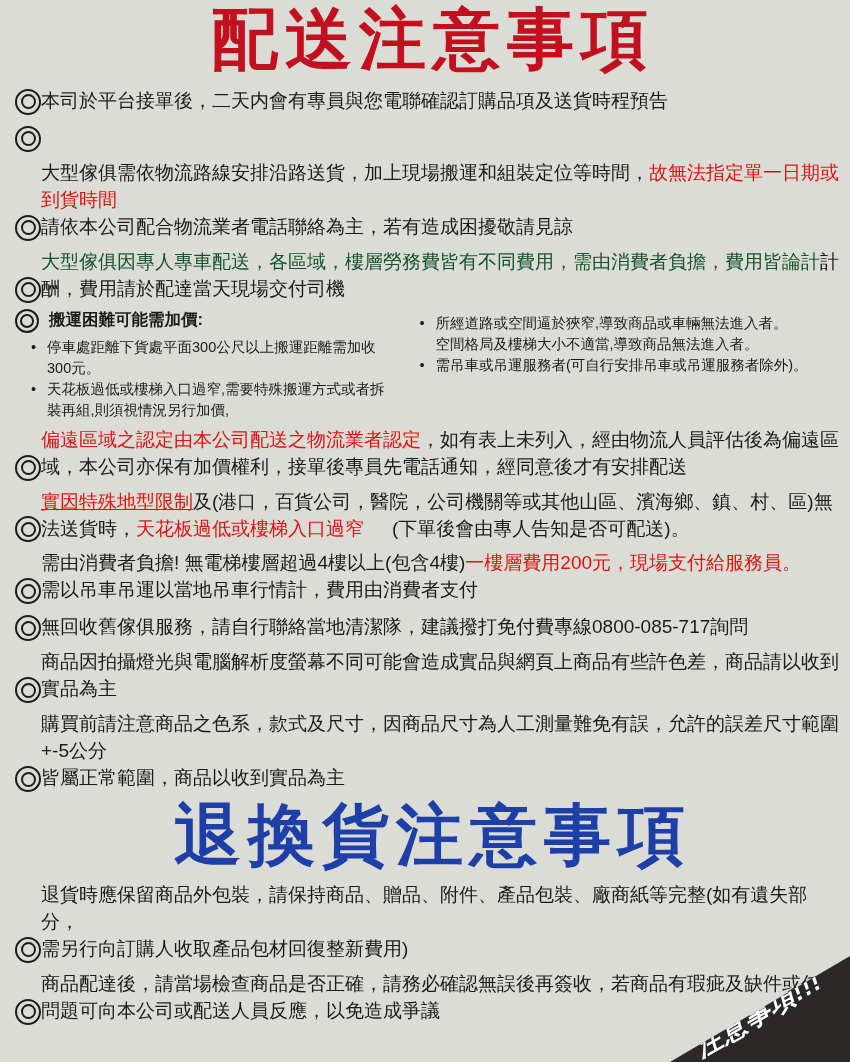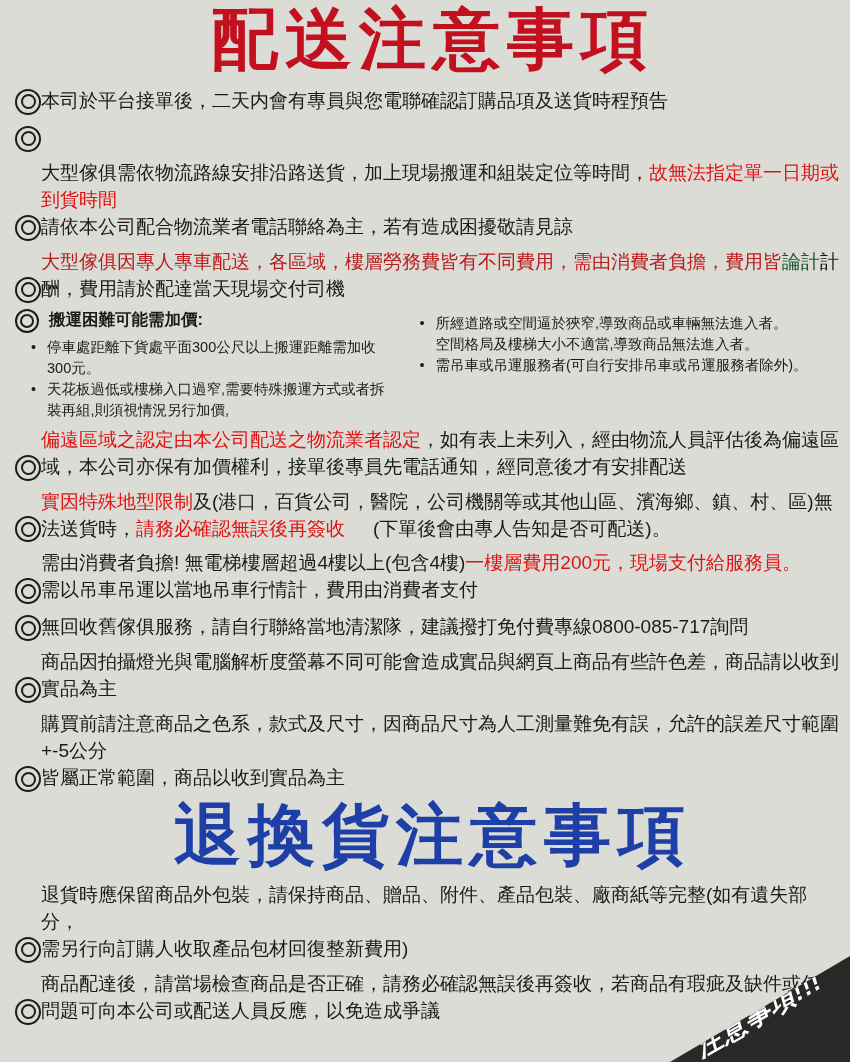--- a/index.html
+++ b/index.html
@@ -104,21 +104,21 @@
       <div class="item">
         <span class="dcircle"></span>
       </div>
       <div class="item">
         <span class="dcircle"></span>
         <div class="txt"><span style="color: rgb(26, 26, 26);">大型傢俱需依物流路線安排沿路送貨，加上現場搬運和組裝定位等時間，</span><span style="color: rgb(224, 18, 18);">故無法指定單一日期或到貨時間</span><span style="color: rgb(26, 26, 26);">
 請依本公司配合物流業者電話聯絡為主，若有造成困擾敬請見諒</span></div>
       </div>
       <div class="item">
         <span class="dcircle"></span>
-        <div class="txt"><span style="color: #b91c1c;">大型傢俱因專人專車配送，各區域，樓層勞務費皆有不同費用，需由消費者負擔，費用皆</span><span style="color: #14532d;">論計</span><span style="color: rgb(26, 26, 26);">計酬，費用請於配達當天現場交付司機</span></div>
+        <div class="txt"><span style="color: #14532d;">大型傢俱因專人專車配送，各區域，樓層勞務費皆有不同費用，需由消費者負擔，費用皆</span><span style="color: #14532d;">論計</span><span style="color: rgb(26, 26, 26);">計酬，費用請於配達當天現場交付司機</span></div>
       </div>
     </div>
 
   <div class="columns">
     <div class="col col-left">
       <div class="col-head">
         <span class="dcircle"></span>
         <span>搬運困難可能需加價:</span>
       </div>
       <div class="sub">
@@ -147,21 +147,21 @@
     </div>
   </div>
 
   <div class="list">
       <div class="item">
         <span class="dcircle"></span>
         <div class="txt"><span style="color: rgb(224, 18, 18);">偏遠區域之認定由本公司配送之物流業者認定</span><span style="color: rgb(26, 26, 26);">，如有表上未列入，經由物流人員評估後為偏遠區域，本公司亦保有加價權利，接單後專員先電話通知，經同意後才有安排配送</span></div>
       </div>
       <div class="item">
         <span class="dcircle"></span>
-        <div class="txt"><span style="color: rgb(224, 18, 18);">實因特殊地型限制</span><span style="color: rgb(26, 26, 26);">及(港口，百貨公司，醫院，公司機關等或其他山區、濱海鄉、鎮、村、區)無法送貨時，</span><span style="color: rgb(224, 18, 18);">請務必確認無誤後再簽收</span><span style="color: rgb(26, 26, 26); margin-left: 28px;">(下單後會由專人告知是否可配送)。</span></div>
+        <div class="txt"><span style="color: rgb(224, 18, 18); text-decoration: underline;">實因特殊地型限制</span><span style="color: rgb(26, 26, 26);">及(港口，百貨公司，醫院，公司機關等或其他山區、濱海鄉、鎮、村、區)無法送貨時，</span><span style="color: rgb(224, 18, 18);">天花板過低或樓梯入口過窄</span><span style="color: rgb(26, 26, 26); margin-left: 28px;">(下單後會由專人告知是否可配送)。</span></div>
       </div>
       <div class="item">
         <span class="dcircle"></span>
         <div class="txt"><span style="color: rgb(26, 26, 26);">需由消費者負擔! 無電梯樓層超過4樓以上(包含4樓)</span><span style="color: rgb(224, 18, 18);">一樓層費用200元，現場支付給服務員。</span><span style="color: rgb(26, 26, 26);">
 需以吊車吊運以當地吊車行情計，費用由消費者支付</span></div>
       </div>
       <div class="item">
         <span class="dcircle"></span>
         <div class="txt"><span style="color: rgb(26, 26, 26);">無回收舊傢俱服務，請自行聯絡當地清潔隊，建議撥打免付費專線0800-085-717詢問</span></div>
       </div>

